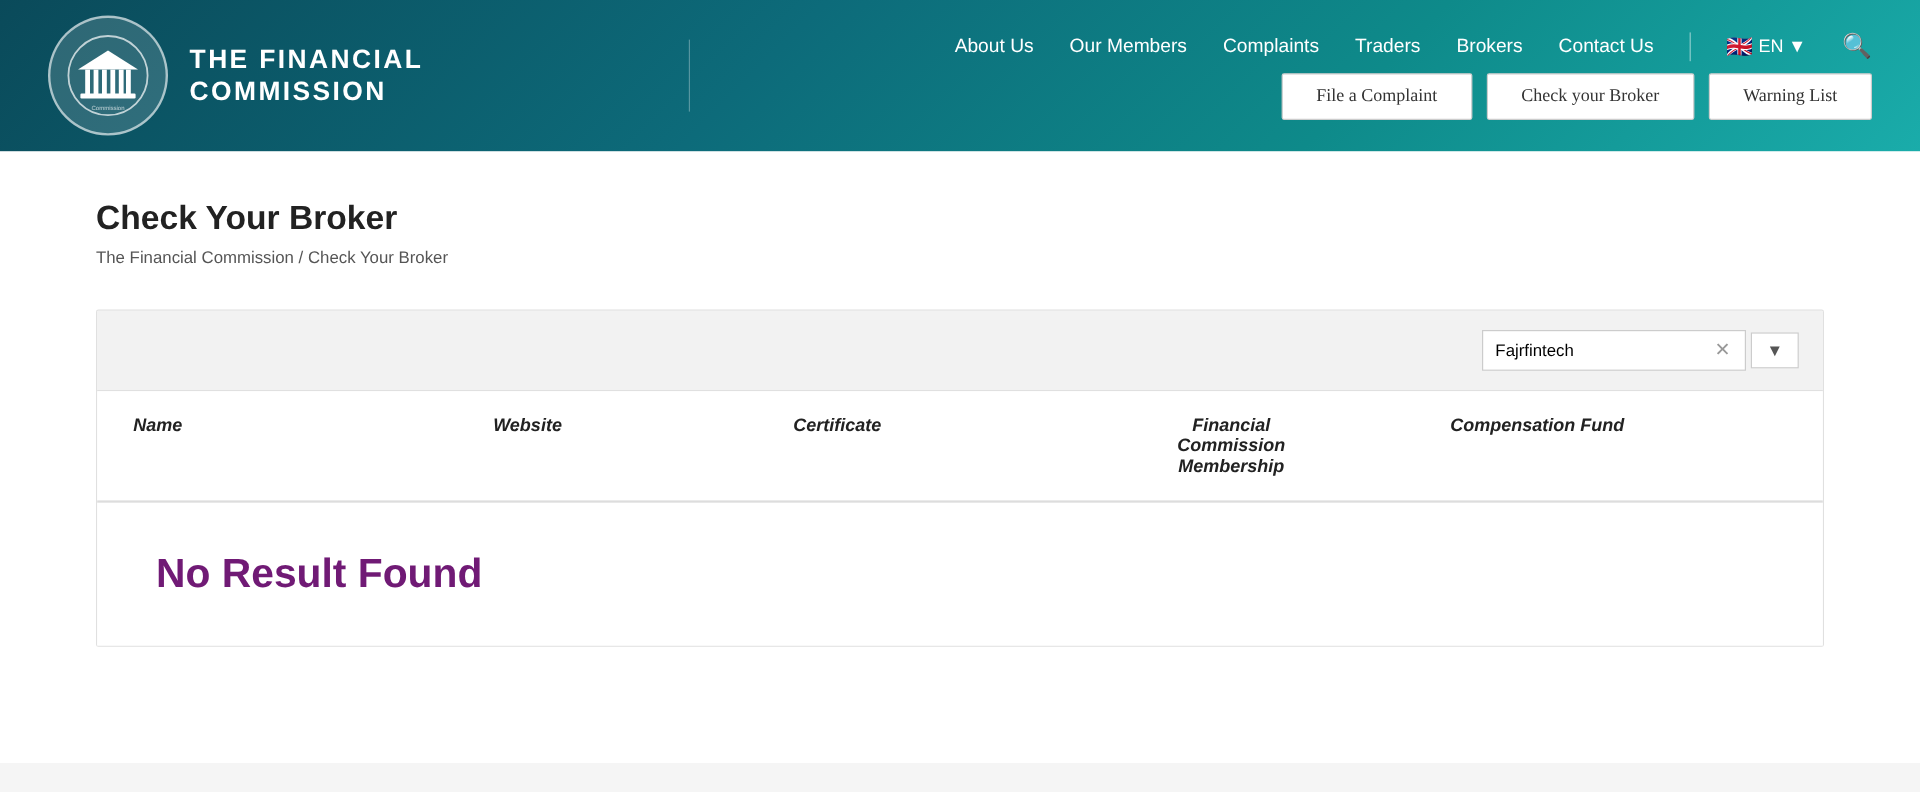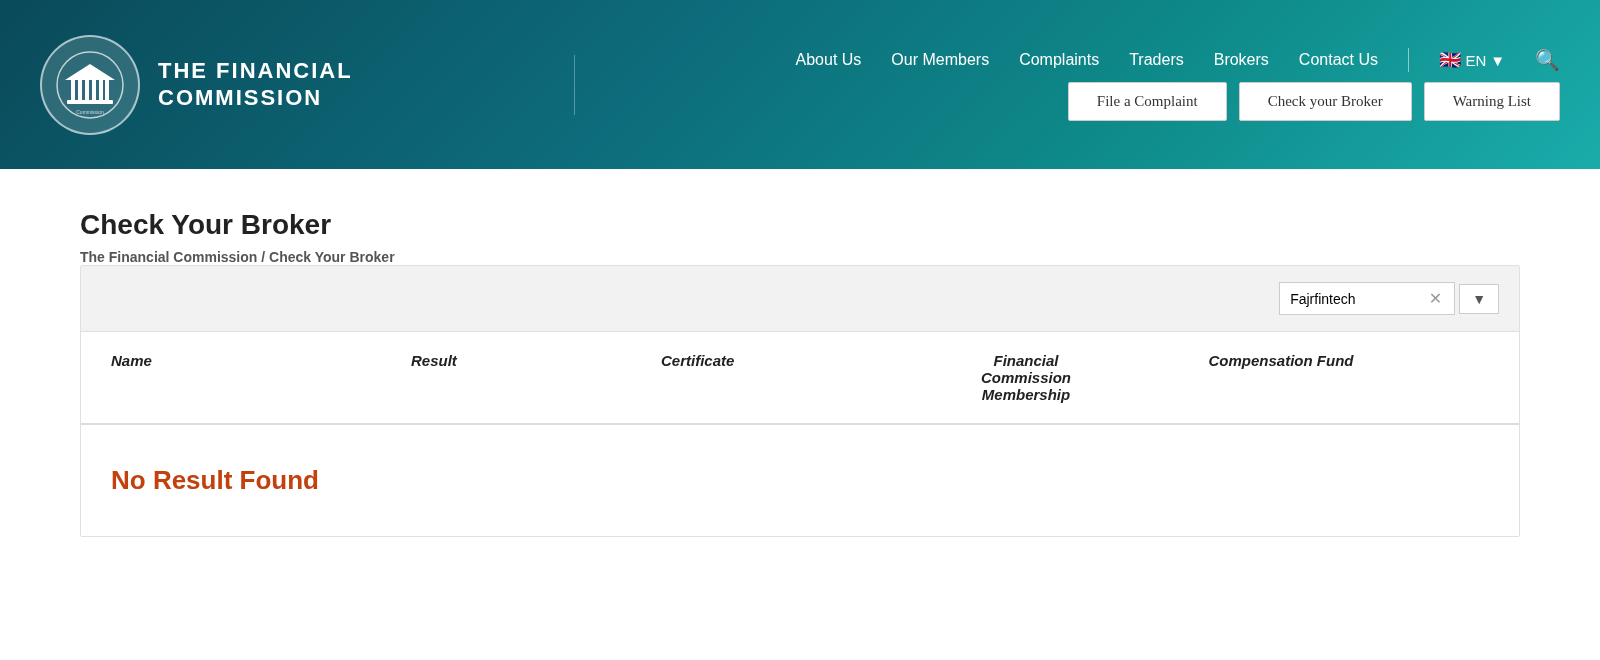--- a/index.html
+++ b/index.html
@@ -5,21 +5,21 @@
     * { margin: 0; padding: 0; box-sizing: border-box; }
     body { font-family: Arial, sans-serif; background: #f5f5f5; min-width: 1600px; }
 
     
     .header {
       background: linear-gradient(135deg, #0a4a5a 0%, #0d6b7a 40%, #0e8a8a 70%, #1aacaa 100%);
       display: flex;
       align-items: center;
       justify-content: space-between;
       padding: 0 40px;
-      height: 169px;
+      height: 126px;
       position: relative;
     }
     .header-left {
       display: flex;
       align-items: center;
       gap: 18px;
     }
     .logo-circle {
       width: 100px;
       height: 100px;
@@ -124,21 +124,21 @@
     }
     .page-title {
       font-size: 28px;
       font-weight: 700;
       color: #222;
       margin-bottom: 8px;
     }
     .breadcrumb {
       font-size: 14px;
       color: #555;
-      font-weight: bold;
+      margin-bottom: 36px;
     }
     .breadcrumb a {
       color: #555;
       text-decoration: none;
     }
     .breadcrumb span { color: #555; }
 
     
     .table-container {
       border: 1px solid #e0e0e0;
@@ -157,21 +157,21 @@
       align-items: center;
       gap: 4px;
     }
     .search-input-box {
       display: flex;
       align-items: center;
       border: 1px solid #ccc;
       background: white;
       padding: 6px 10px;
       font-size: 14px;
-      width: 176px;
+      width: 220px;
     }
     .search-input-box input {
       border: none;
       outline: none;
       font-size: 14px;
       width: 100%;
       background: transparent;
     }
     .clear-btn {
       background: none;
@@ -207,23 +207,24 @@
       text-align: left;
     }
     .th-cell.center { text-align: center; }
 
     
     .table-body {
       background: white;
       padding: 40px 30px;
     }
     .no-result {
-      font-size: 26px;
+      font-size: 34px;
       font-weight: 600;
-      color: #c2410c;
+      color: #701a75;
+      margin-left: 19px;
     }
   </style>
 </head>
 <body>
 
 <header class="header">
   <div class="header-left">
     <div class="logo-circle">
       <svg viewBox="0 0 70 70" xmlns="http://www.w3.org/2000/svg">
 
@@ -290,21 +291,21 @@
         <div class="search-input-box">
           <input type="text" value="Fajrfintech" style="">
           <button class="clear-btn">✕</button>
         </div>
         <button class="dropdown-btn">▼</button>
       </div>
     </div>
 
     <div class="table-header">
       <div class="th-cell">Name</div>
-      <div class="th-cell">Result</div>
+      <div class="th-cell">Website</div>
       <div class="th-cell">Certificate</div>
       <div class="th-cell center">Financial<br>Commission<br>Membership</div>
       <div class="th-cell center">Compensation Fund</div>
     </div>
 
     <div class="table-body">
       <div class="no-result">No Result Found</div>
     </div>
   </div>
 </div>

